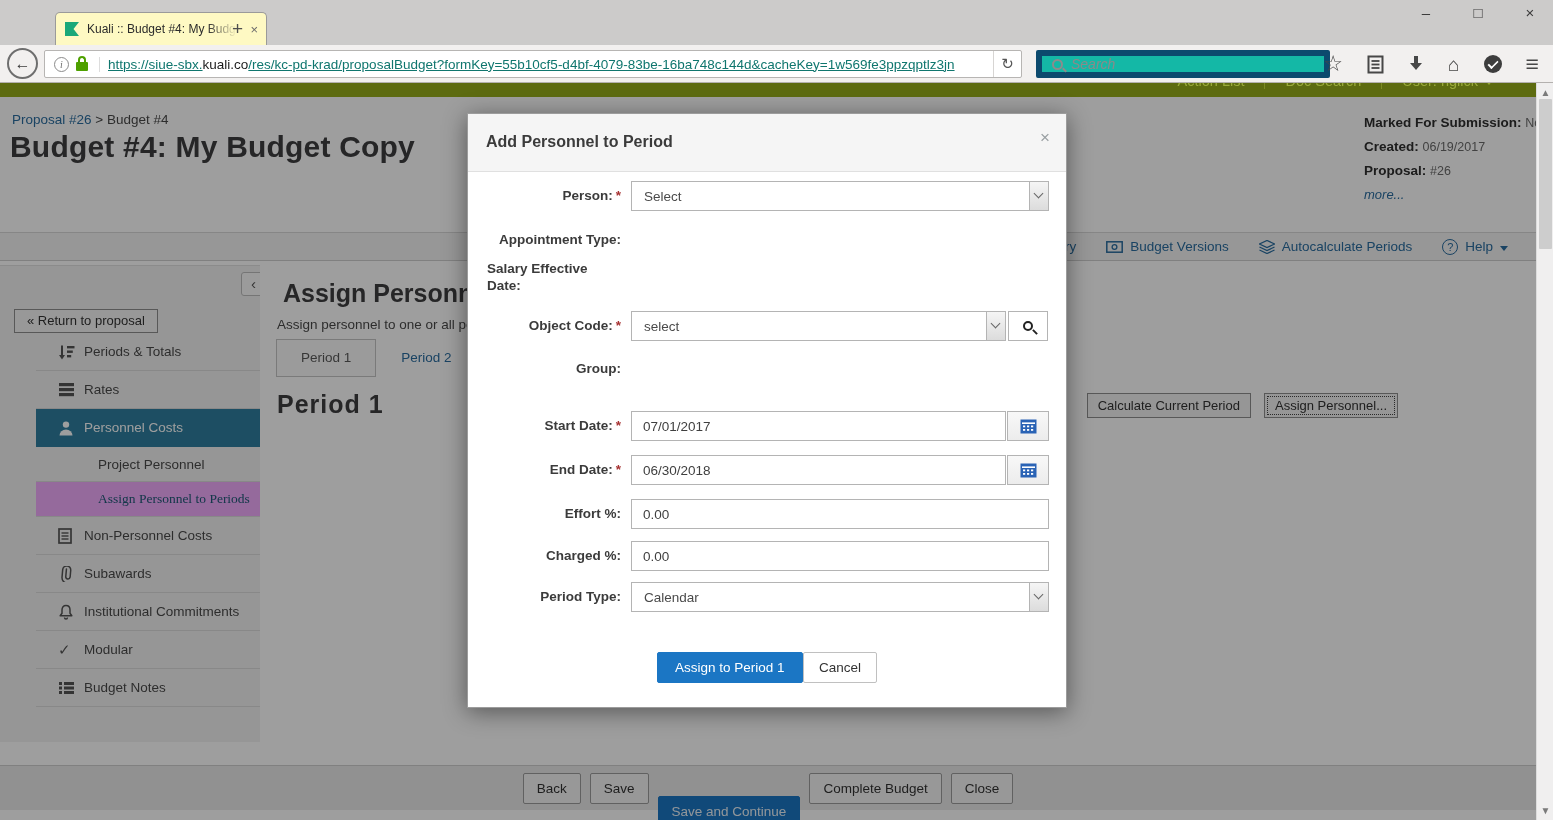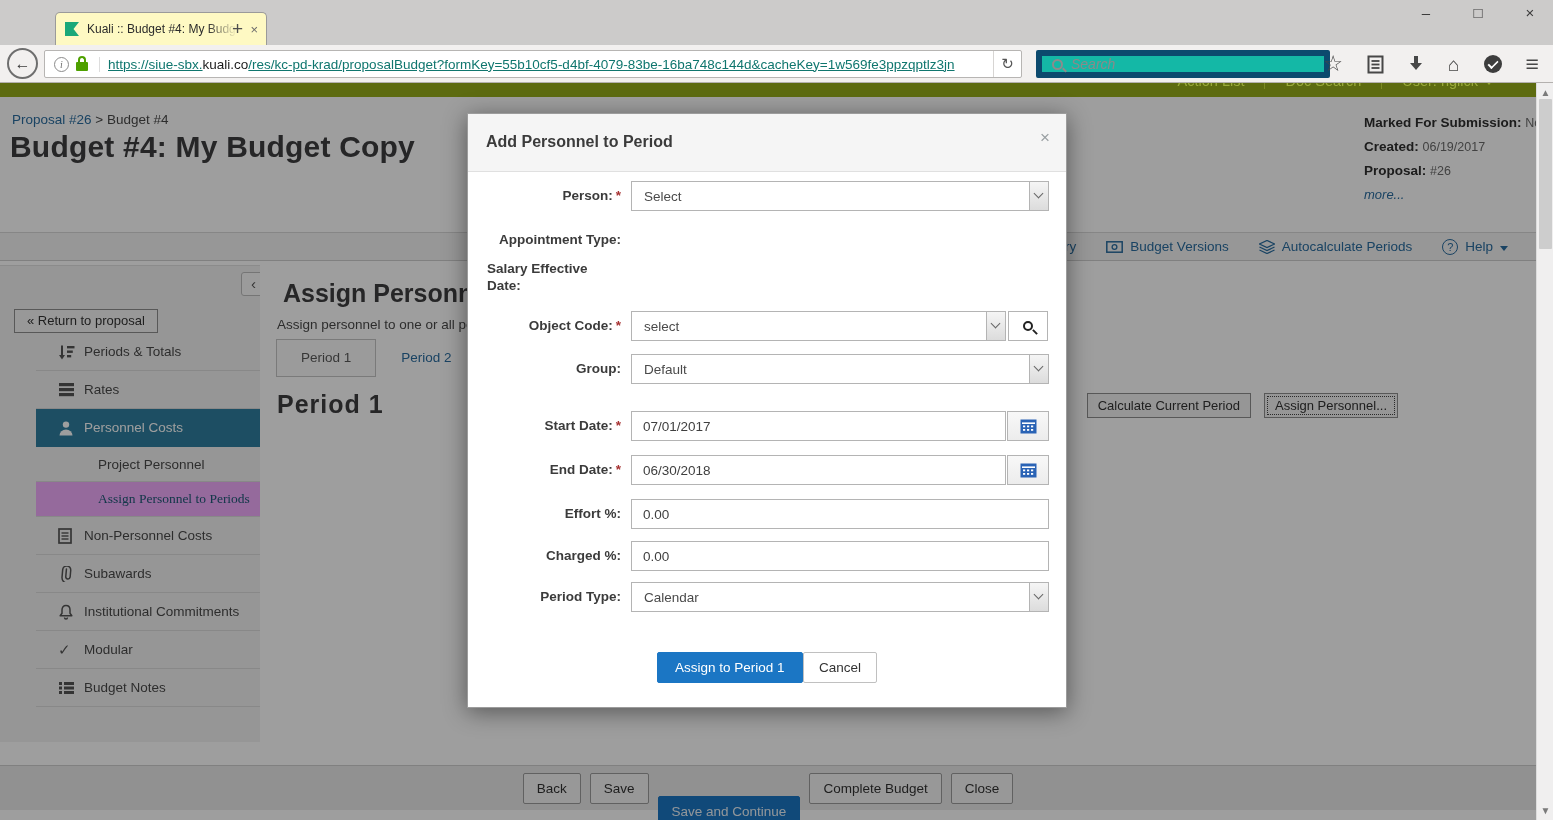--- a/index.html
+++ b/index.html
@@ -412,26 +412,20 @@
           <span class="chev"></span>
         </span>
     </div>
     <span class="sqbtn" style="left:540px;">
         <span class="mag2"></span>
       </span>
   </div>
 
   <div class="mrow" style="top:240px;">
     <span class="mlabel">Group:</span>
-    <div class="selwrap" style="left:163px; width:418px;">
-      <span class="seltext">Default</span>
-      <span class="selbtn">
-          <span class="chev"></span>
-        </span>
-    </div>
   </div>
 
   <div class="mrow" style="top:297px;">
     <span class="mlabel"><span>Start Date:</span><span class="req">*</span></span>
     <input class="tinput" style="left: 163px; width: 375px;" value="07/01/2017">
     <span class="calbtn" style="left:539px;">
       <svg width="17" height="15" viewBox="0 0 17 15">
           <rect x="0.5" y="0.5" width="16" height="14" fill="#2a63b5"></rect>
           <rect x="2" y="3.4" width="13" height="1.6" fill="#fff"></rect>
           <g fill="#fff">

